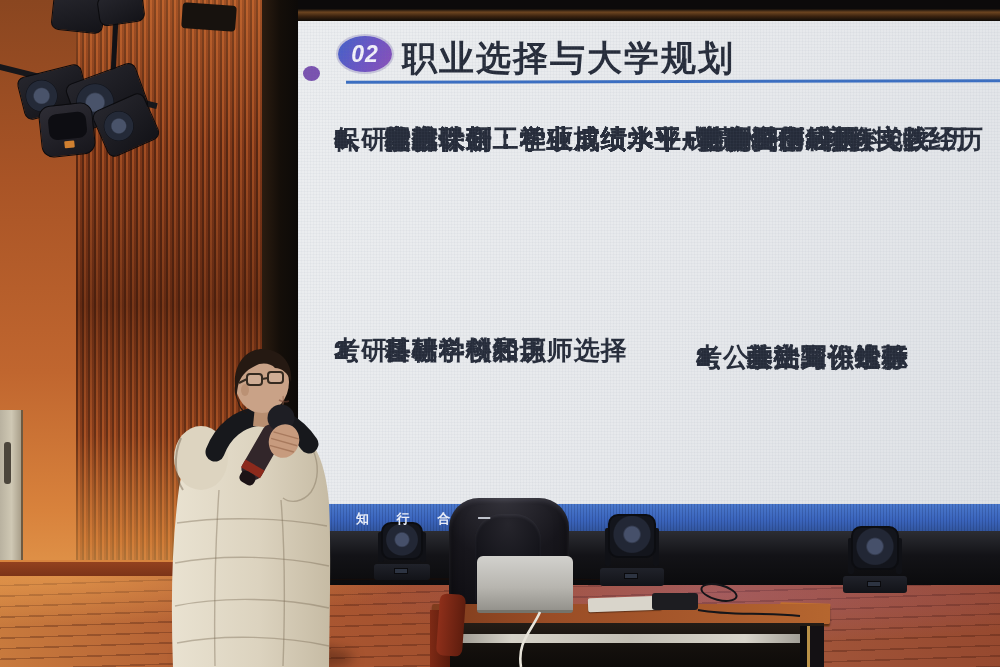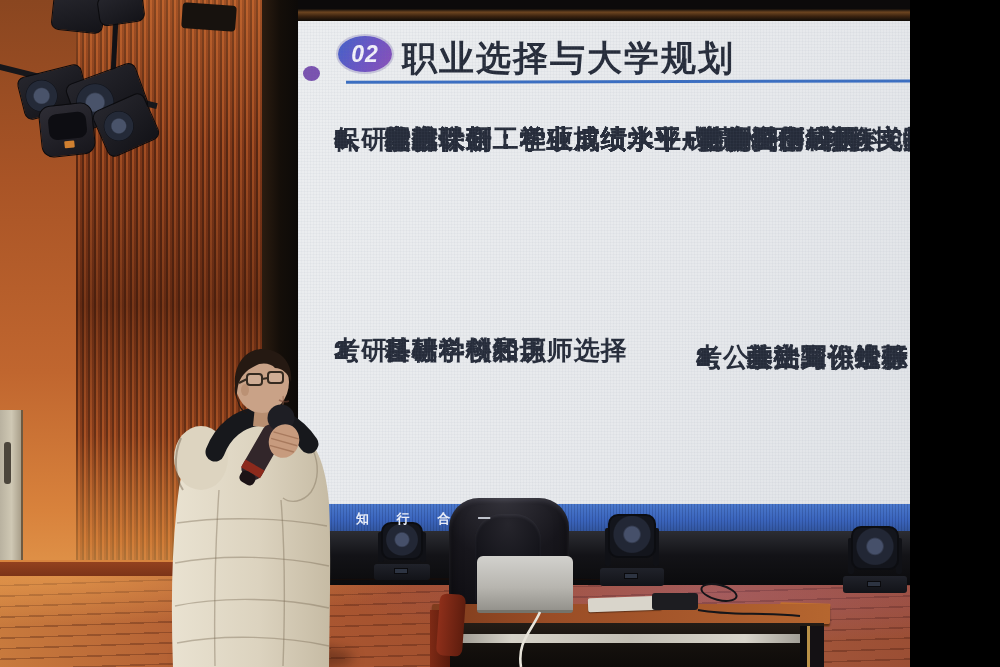--- a/index.html
+++ b/index.html
@@ -1,16 +1,16 @@
 <!DOCTYPE html>
 <html><head>
 <meta charset="utf-8">
 <style>
   html,body{margin:0;padding:0;background:#000;}
-  #scene{position:relative;width:910px;height:667px;overflow:hidden;
+  #scene{position:relative;width:1000px;height:667px;overflow:hidden;
          font-family:"Liberation Sans",sans-serif;background:#c4b5fd;}
   #scene *{position:absolute;box-sizing:border-box;}
 
   
   .wall-orange{left:0;top:0;width:80px;height:600px;
     background:linear-gradient(180deg,#8a4620 0%,#a95426 30%,#c0662f 62%,#d8823c 85%,#e39a4e 100%);}
   .door{left:0;top:410px;width:23px;height:192px;
     background:linear-gradient(90deg,#b9b2a0,#cfc8b4 55%,#a99f8a);border-right:2px solid #6d5a42;}
   .door-handle{left:4px;top:32px;width:7px;height:42px;background:#4c463c;border-radius:3px;}
   .wood-wall{left:76px;top:0;width:188px;height:588px;background-color:#8c3f1d;

